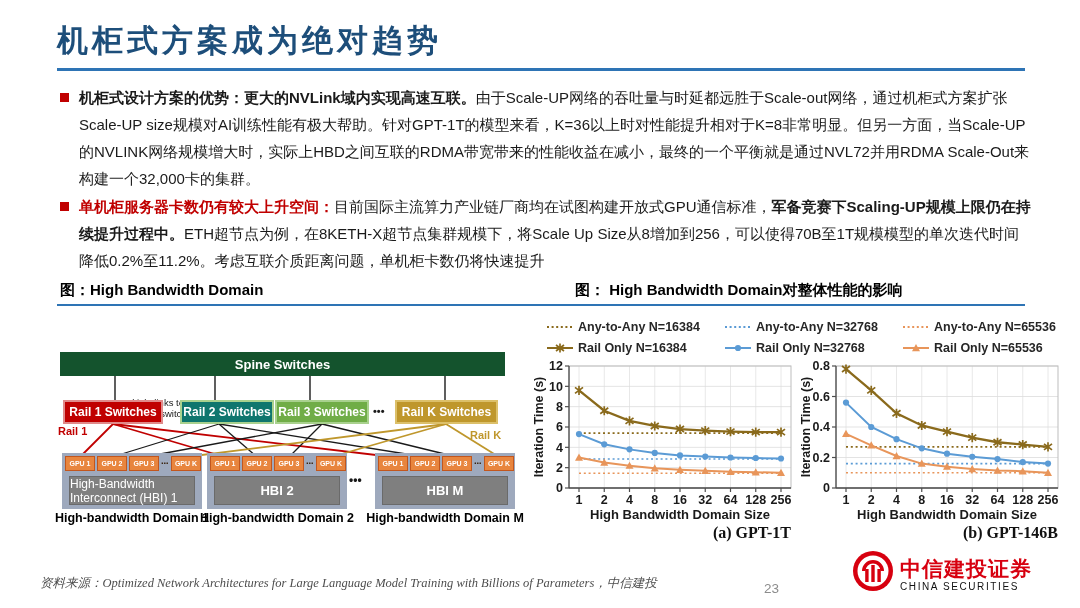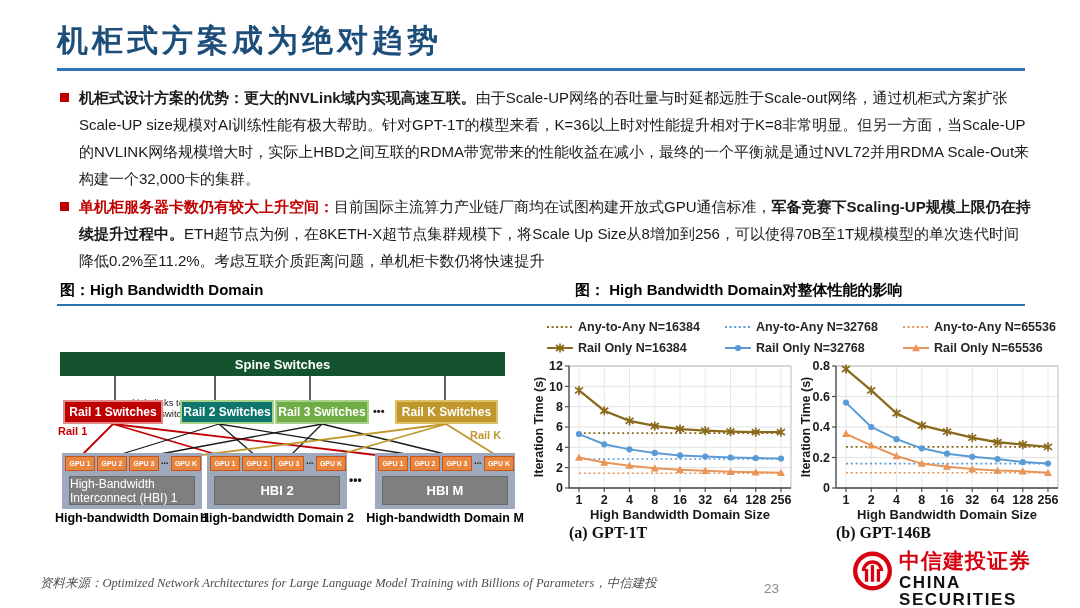--- a/index.html
+++ b/index.html
@@ -32,30 +32,30 @@
        color:#fff;display:flex;align-items:center;justify-content:center;}
   .hbi.big{font-size:13px;font-weight:bold;}
   .hbi.small{font-size:12px;}
   .dlabel{position:absolute;top:166px;z-index:1;width:170px;text-align:center;font-weight:bold;font-size:12.5px;color:#000;}
   
   .legend{position:absolute;left:545px;top:316px;width:520px;display:grid;
           grid-template-columns:178px 178px 164px;grid-auto-rows:21px;z-index:2;}
   .litem{display:flex;align-items:center;font-size:12.5px;font-weight:600;color:#262626;white-space:nowrap;}
   .litem svg{margin-right:3px;flex:0 0 auto;}
   .chart{position:absolute;top:360px;}
-  .chart-caption{position:absolute;top:524px;width:222px;text-align:left;
+  .chart-caption{position:absolute;top:524px;width:222px;text-align:right;
                  font-family:"Liberation Serif","DejaVu Serif",serif;font-size:16px;font-weight:600;color:#111;}
   
   .footer{position:absolute;left:40px;top:575px;font-size:12.5px;color:#4d4d4d;
           font-family:"Liberation Serif","DejaVu Serif",serif;font-style:italic;}
   .pagenum{position:absolute;left:764px;top:581px;font-size:13.5px;color:#8c8c8c;}
-  .logo{position:absolute;left:852px;top:550px;display:flex;align-items:flex-start;}
+  .logo{position:absolute;left:852px;top:550px;display:flex;align-items:flex-end;}
   .logo-text{margin-left:6px;line-height:1;}
   .logo-cn{font-size:21px;font-weight:bold;color:#d7000f;letter-spacing:1px;}
-  .logo-en{font-size:17px;font-weight:bold;color:#111;letter-spacing:1.6px;margin-top:3px;}
+  .logo-en{font-size:10px;font-weight:normal;color:#111;letter-spacing:1.6px;margin-top:3px;}
 </style>
 </head>
 <body>
 
 <div class="slide">
 
   <div class="title">机柜式方案成为绝对趋势</div>
   <div class="title-rule"></div>
 
   <div class="bullets">

